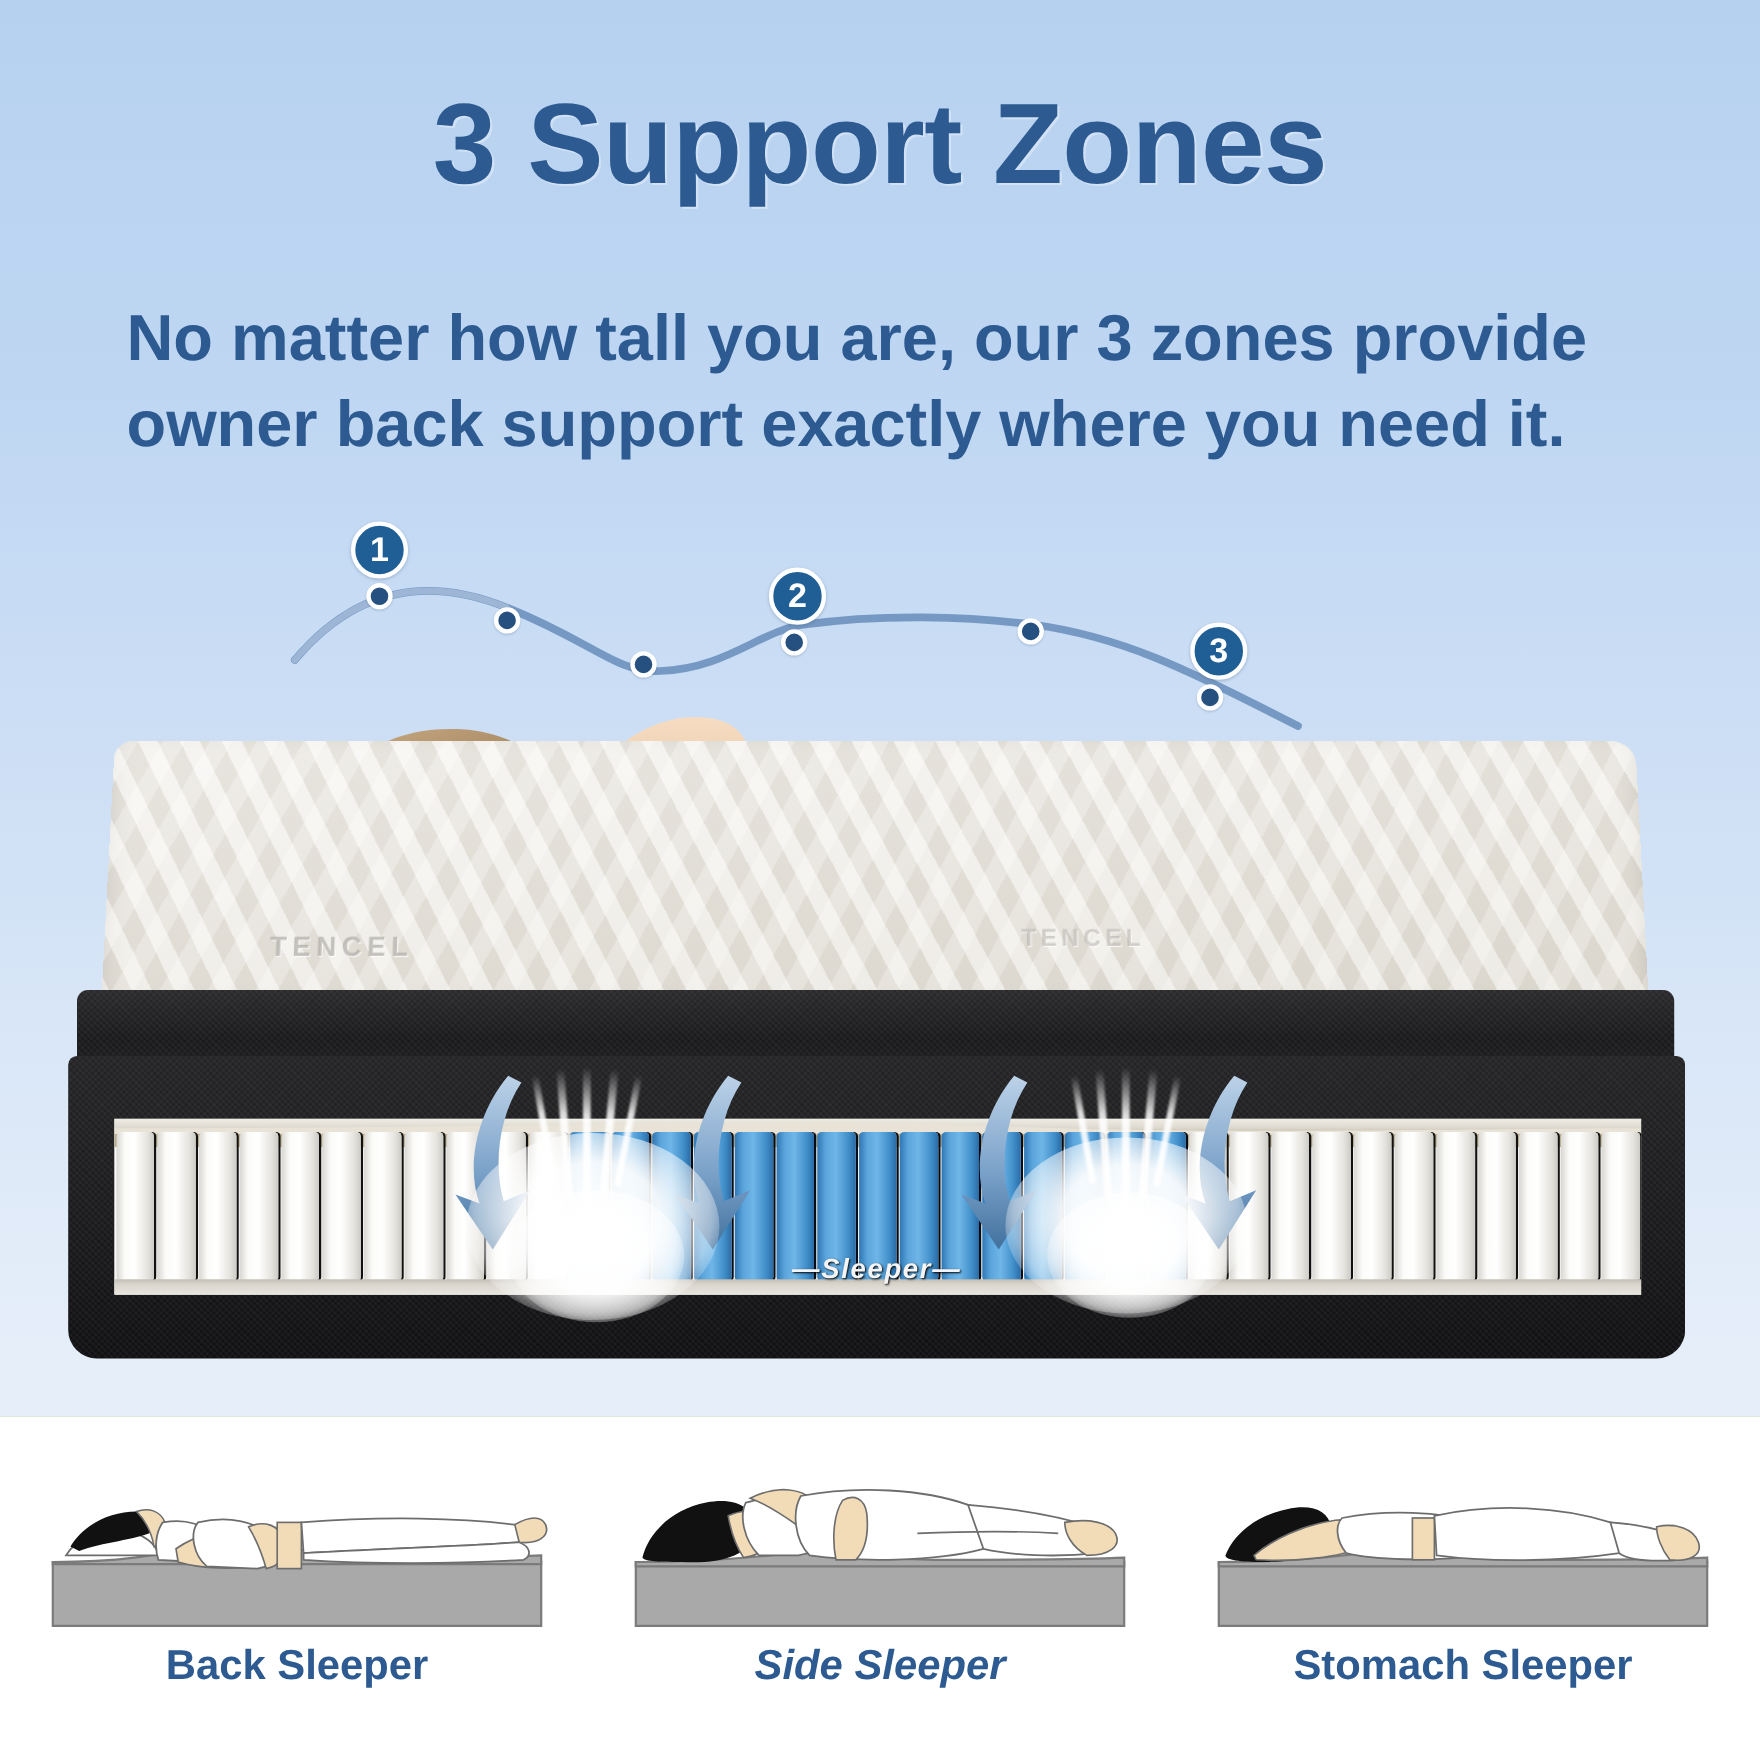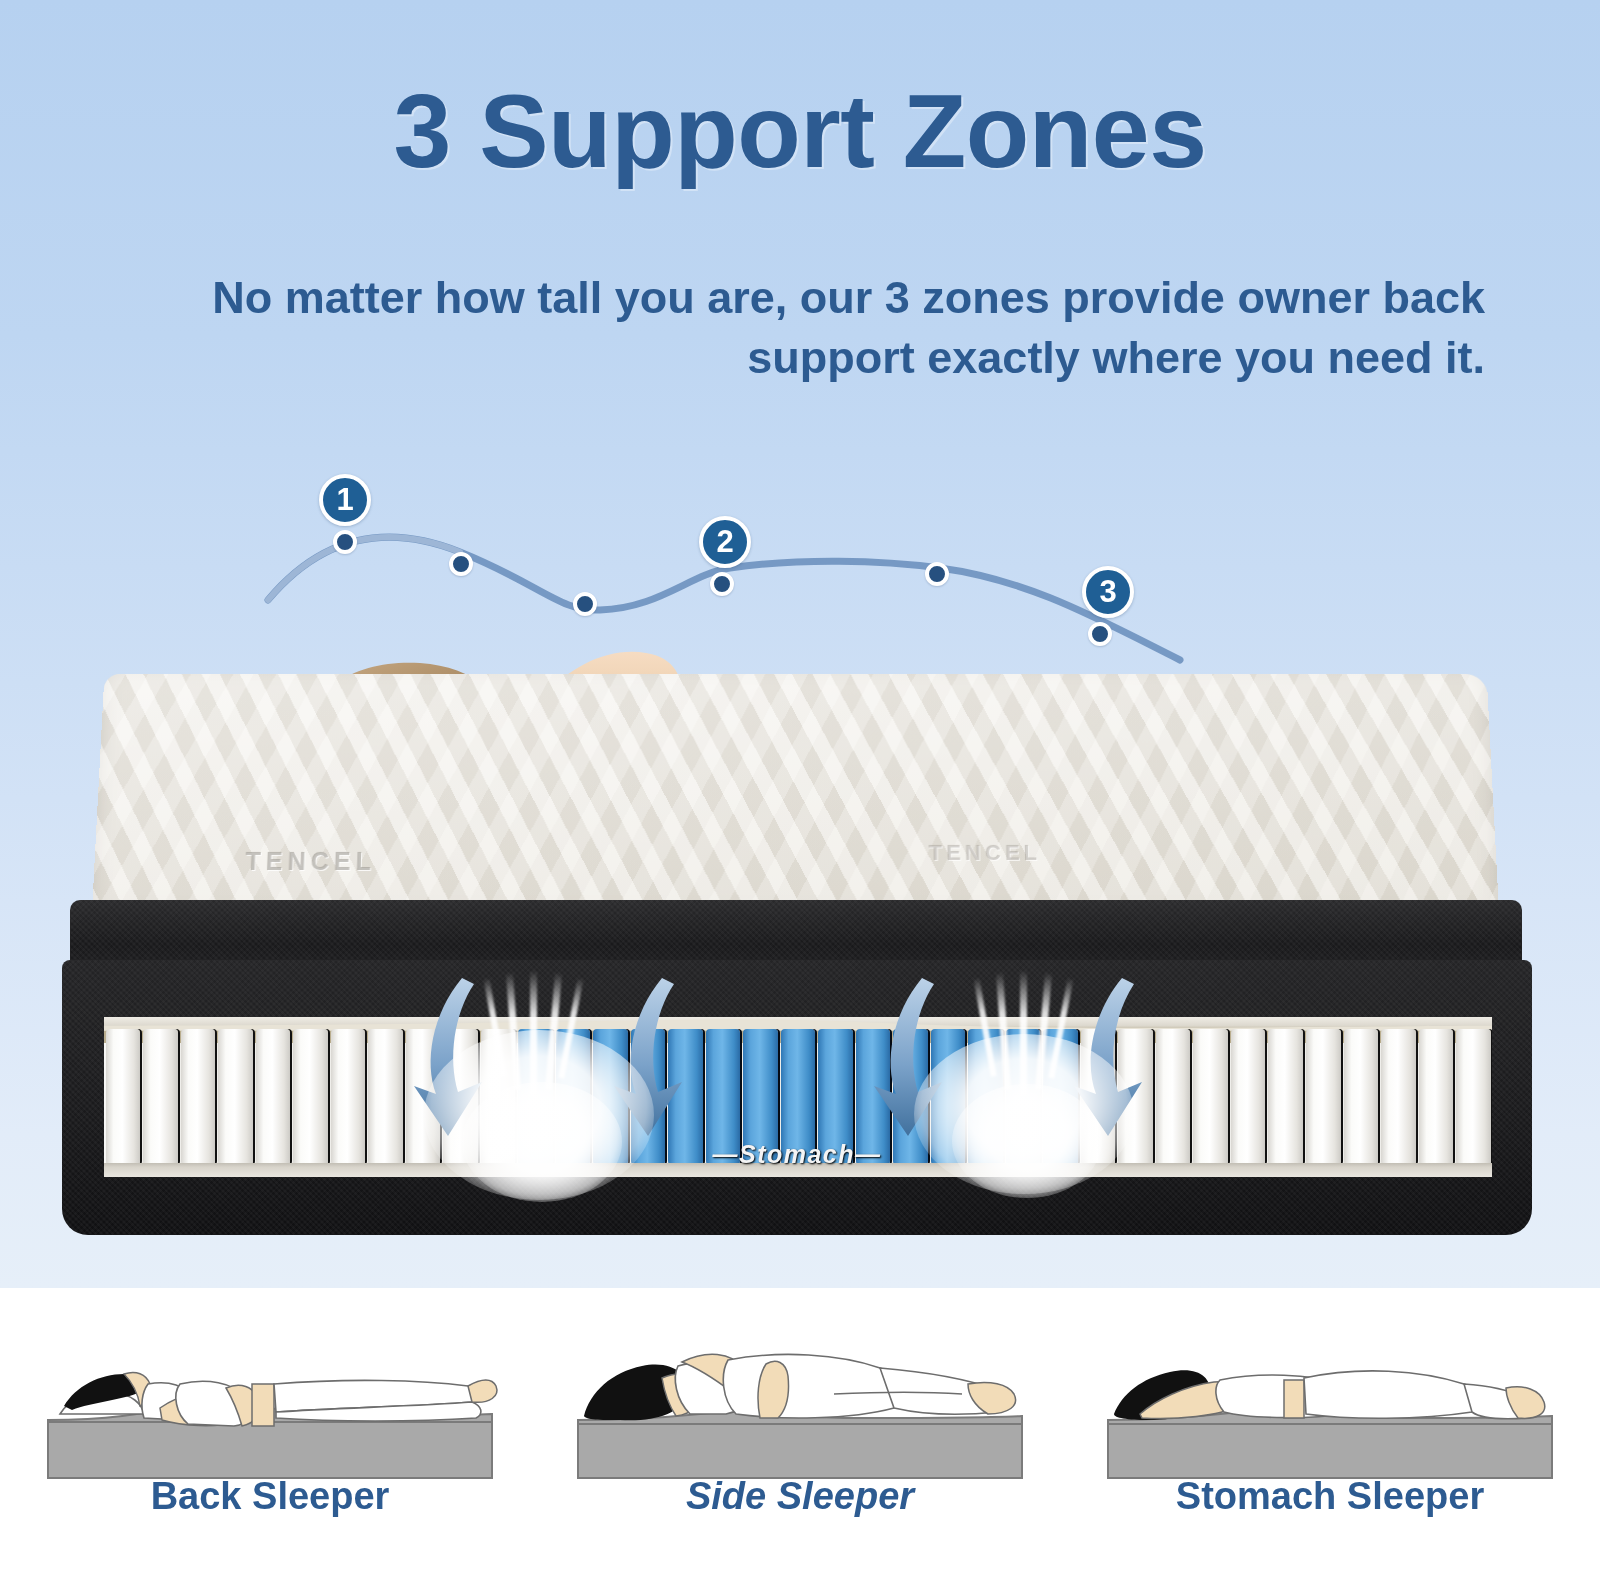--- a/index.html
+++ b/index.html
@@ -30,22 +30,22 @@
     text-align: center;
     font-size: 104px;
     font-weight: bold;
     letter-spacing: -0.5px;
     color: #2d5b91;
     text-shadow: 2px 2px 0 rgba(255,255,255,0.35);
   }
   #subhead {
     position: absolute;
     left: 115px; top: 268px; width: 1370px;
-    text-align: right;
-    font-size: 45px;
+    text-align: left;
+    font-size: 59px;
     font-weight: bold;
     line-height: 1.33;
     color: #2d5b91;
   }
 
   
   #curve-layer {
     position: absolute; left: 0; top: 440px;
     width: 1600px; height: 260px;
   }
@@ -184,21 +184,21 @@
   }
 
   
   #bottom {
     position: absolute; left: 0; top: 1288px;
     width: 1600px; height: 295px;
     background: #ffffff;
   }
   .sleeper-card { position: absolute; top: 0; width: 500px; height: 295px; }
   .sleeper-label {
-    position: absolute; left: 0; top: 187px; width: 100%;
+    position: absolute; left: 0; top: 205px; width: 100%;
     text-align: center;
     font-size: 38px; font-weight: bold;
     color: #2d5b91;
   }
 </style>
 </head>
 <body>
 
 <div id="page">
 
@@ -378,21 +378,21 @@
       <div class="jet" style="left:938px; top:300px; width:7px; height:118px; transform:rotate(-4deg);"></div>
       <div class="jet" style="left:958px; top:298px; width:7px; height:126px;"></div>
       <div class="jet" style="left:978px; top:300px; width:7px; height:118px; transform:rotate(5deg);"></div>
       <div class="jet" style="left:996px; top:305px; width:6px; height:102px; transform:rotate(11deg);"></div>
 
       <div class="mist" style="left:362px; top:358px; width:230px; height:170px;"></div>
       <div class="mist" style="left:400px; top:410px; width:160px; height:120px;"></div>
       <div class="mist" style="left:852px; top:362px; width:220px; height:160px;"></div>
       <div class="mist" style="left:890px; top:412px; width:150px; height:114px;"></div>
 
-      <div class="bedding-label">—Stomach—</div>
+      <div class="bedding-label">—Sleeper—</div>
     </div>
   </div>
 
   <div id="bottom">
 
     <div class="sleeper-card" style="left:20px;">
       <svg width="500" height="200" viewBox="0 0 500 200">
         <path d="M 28,132 L 472,132 L 472,190 L 28,190 Z" fill="#a9a9a9" stroke="#7b7b7b" stroke-width="2"></path>
         <path d="M 28,132 C 90,132 120,126 160,118 C 210,108 240,122 300,126 C 360,130 420,128 472,126 L 472,134 L 28,134 Z" fill="#a9a9a9" stroke="#7b7b7b" stroke-width="2"></path>
         <path d="M 40,126 C 50,110 70,102 92,104 C 112,106 122,116 124,126 Z" fill="#ffffff" stroke="#6d6d6d" stroke-width="1.6"></path>

